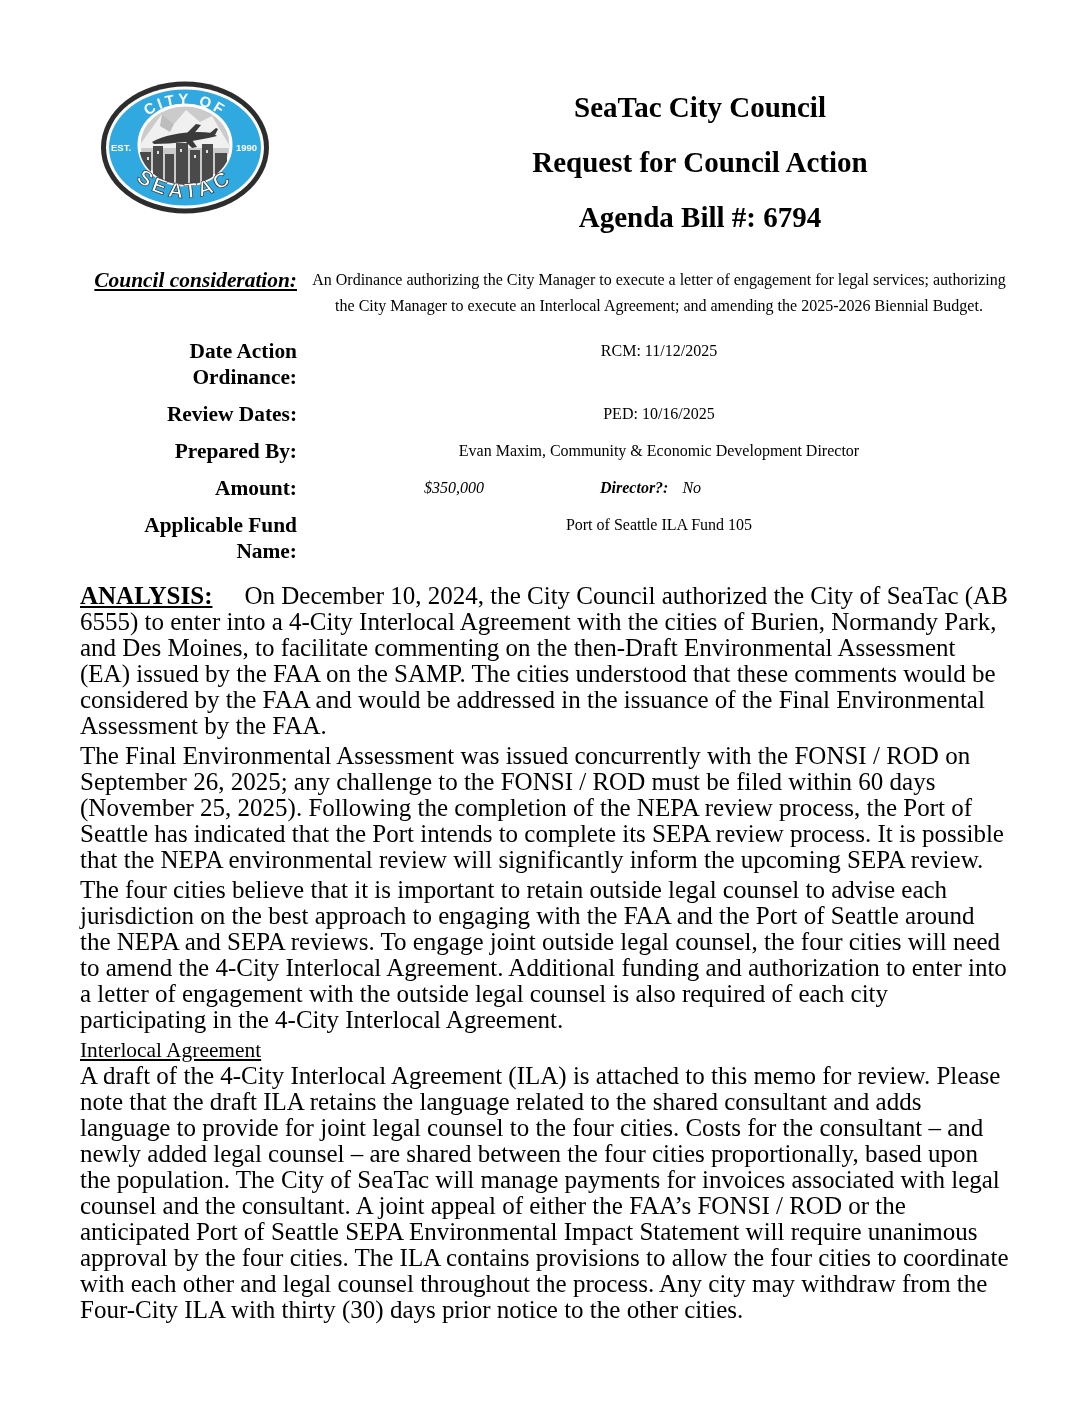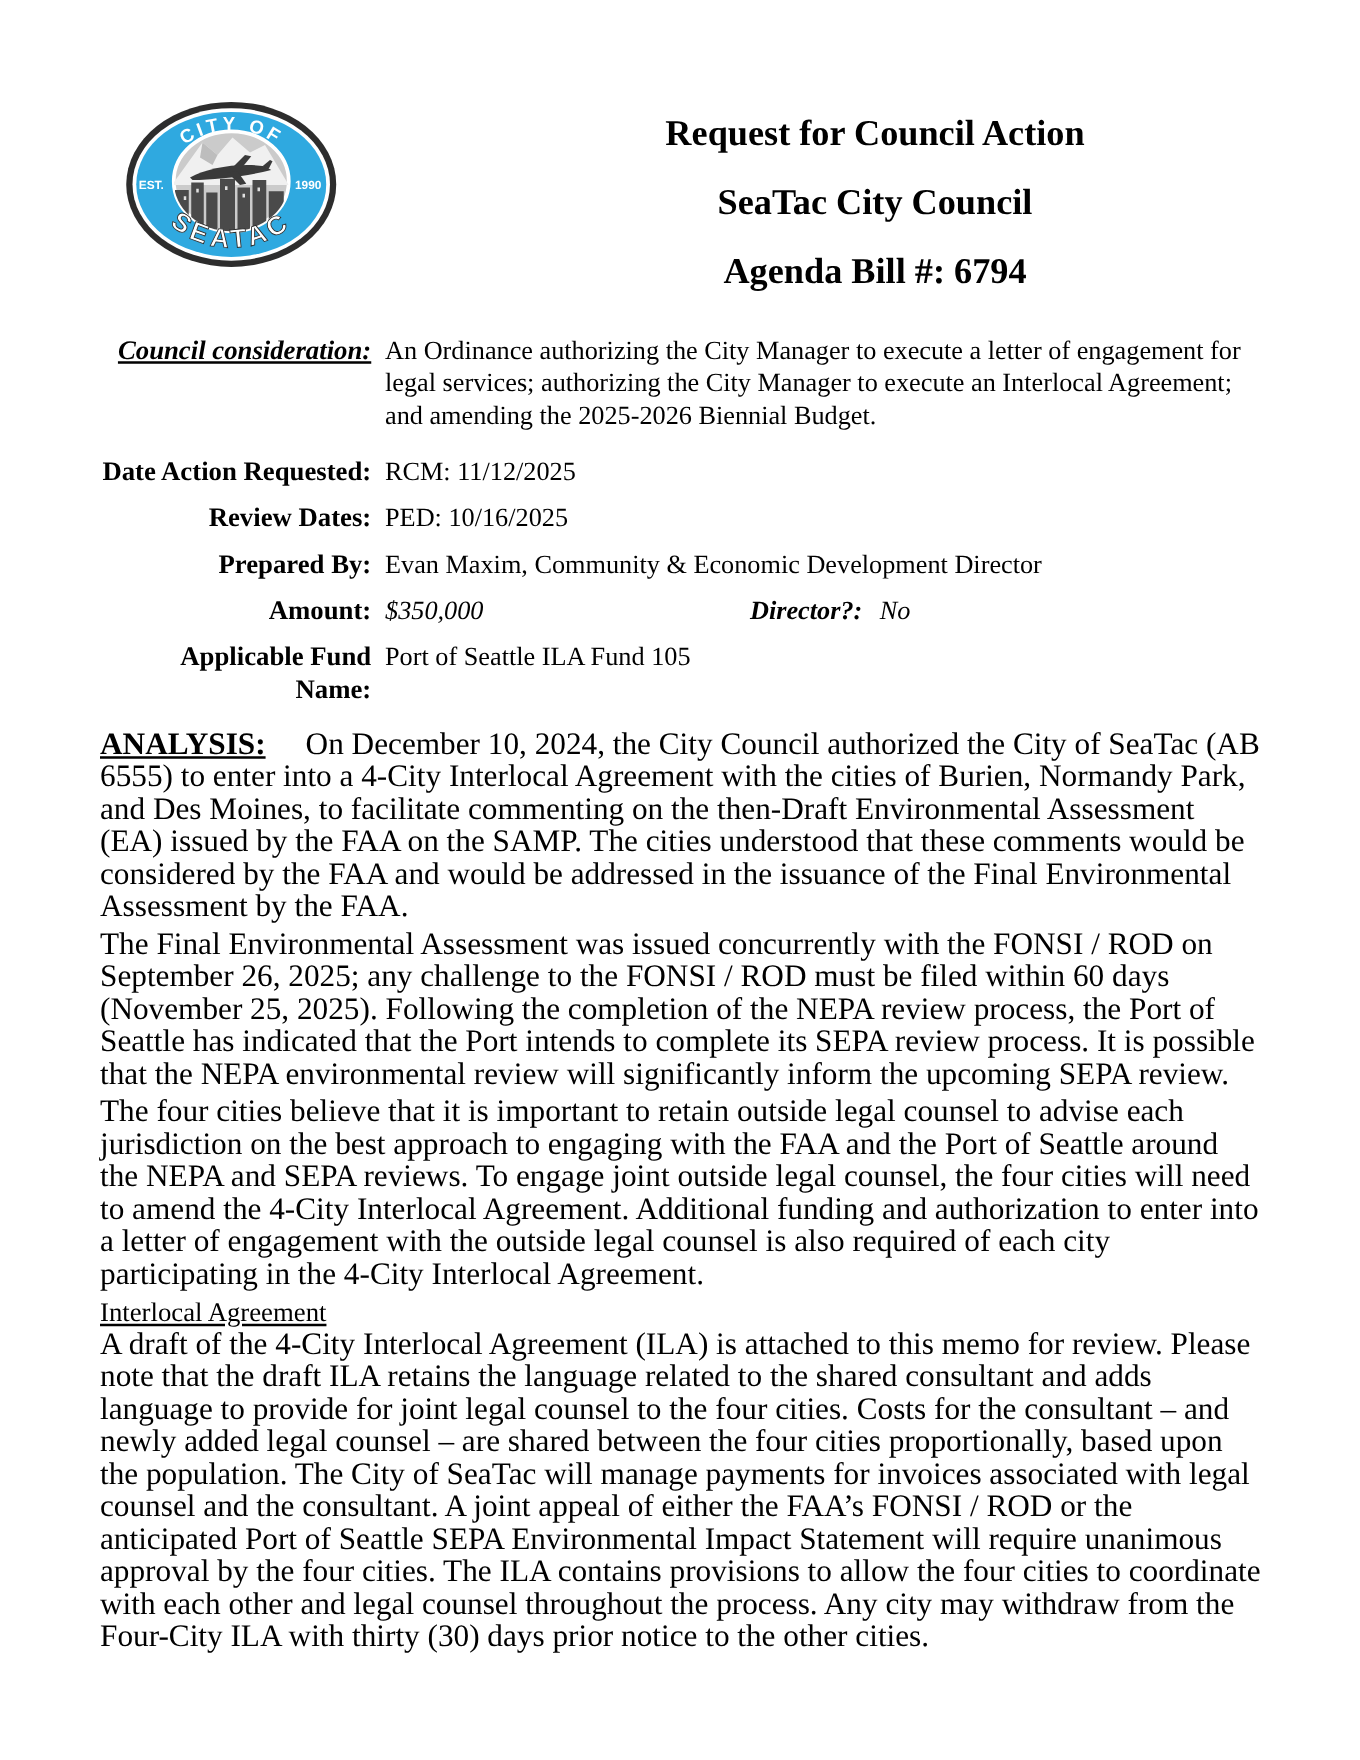--- a/index.html
+++ b/index.html
@@ -27,21 +27,21 @@
   
   .consideration { display: flex; margin-top: 22px; }
   .fields { margin-top: 19px; }
   .field-row { display: flex; margin-bottom: 11px; }
   .label-col {
     width: 217px; flex-shrink: 0; text-align: right;
     font-weight: bold; font-size: 21.4px; line-height: 26px;
   }
   .value-col {
     margin-left: 11px; flex: 1;
-    font-size: 21px; line-height: 26px;
+    font-size: 16px; line-height: 26px; text-align: center;
   }
   .u { text-decoration: underline; font-style: italic; }
   .amount-flex { display: flex; font-style: italic; }
   .amount-value { width: 292px; flex-shrink: 0; }
   .budgeted-label { font-weight: bold; }
   .budgeted-value { margin-left: 14px; }
   
   .bodytext { margin-top: 19px; }
   .para {
     font-size: 25px; line-height: 26px;
@@ -113,35 +113,35 @@
         </text>
         <text x="11" y="71" font-family="Liberation Sans, sans-serif" font-size="9.5" font-weight="bold" fill="#ffffff">EST.</text>
         <text x="136" y="71" font-family="Liberation Sans, sans-serif" font-size="9.5" font-weight="bold" fill="#ffffff">1990</text>
         <text font-family="Liberation Sans, sans-serif" font-size="21" font-weight="bold" fill="#ffffff" stroke="#2d2d2d" stroke-width="0.7" letter-spacing="4">
           <textPath href="#arcBottom" startOffset="50%" text-anchor="middle">SEATAC</textPath>
         </text>
       </svg>
     </div>
 
     <div class="titles">
+      <div class="title-line">SeaTac City Council</div>
       <div class="title-line">Request for Council Action</div>
-      <div class="title-line">SeaTac City Council</div>
       <div class="title-line">Agenda Bill #: 6794</div>
     </div>
   </div>
 
   <div class="consideration">
     <div class="label-col u">Council consideration:</div>
     <div class="value-col">An Ordinance authorizing the City Manager to execute a letter of engagement for legal services; authorizing the City Manager to execute an Interlocal Agreement; and amending the 2025-2026 Biennial Budget.</div>
   </div>
 
   <div class="fields">
 
     <div class="field-row">
-      <div class="label-col">Date Action Requested:</div>
+      <div class="label-col">Date Action Ordinance:</div>
       <div class="value-col">RCM: 11/12/2025</div>
     </div>
 
     <div class="field-row">
       <div class="label-col">Review Dates:</div>
       <div class="value-col">PED: 10/16/2025</div>
     </div>
 
     <div class="field-row">
       <div class="label-col">Prepared By:</div>

